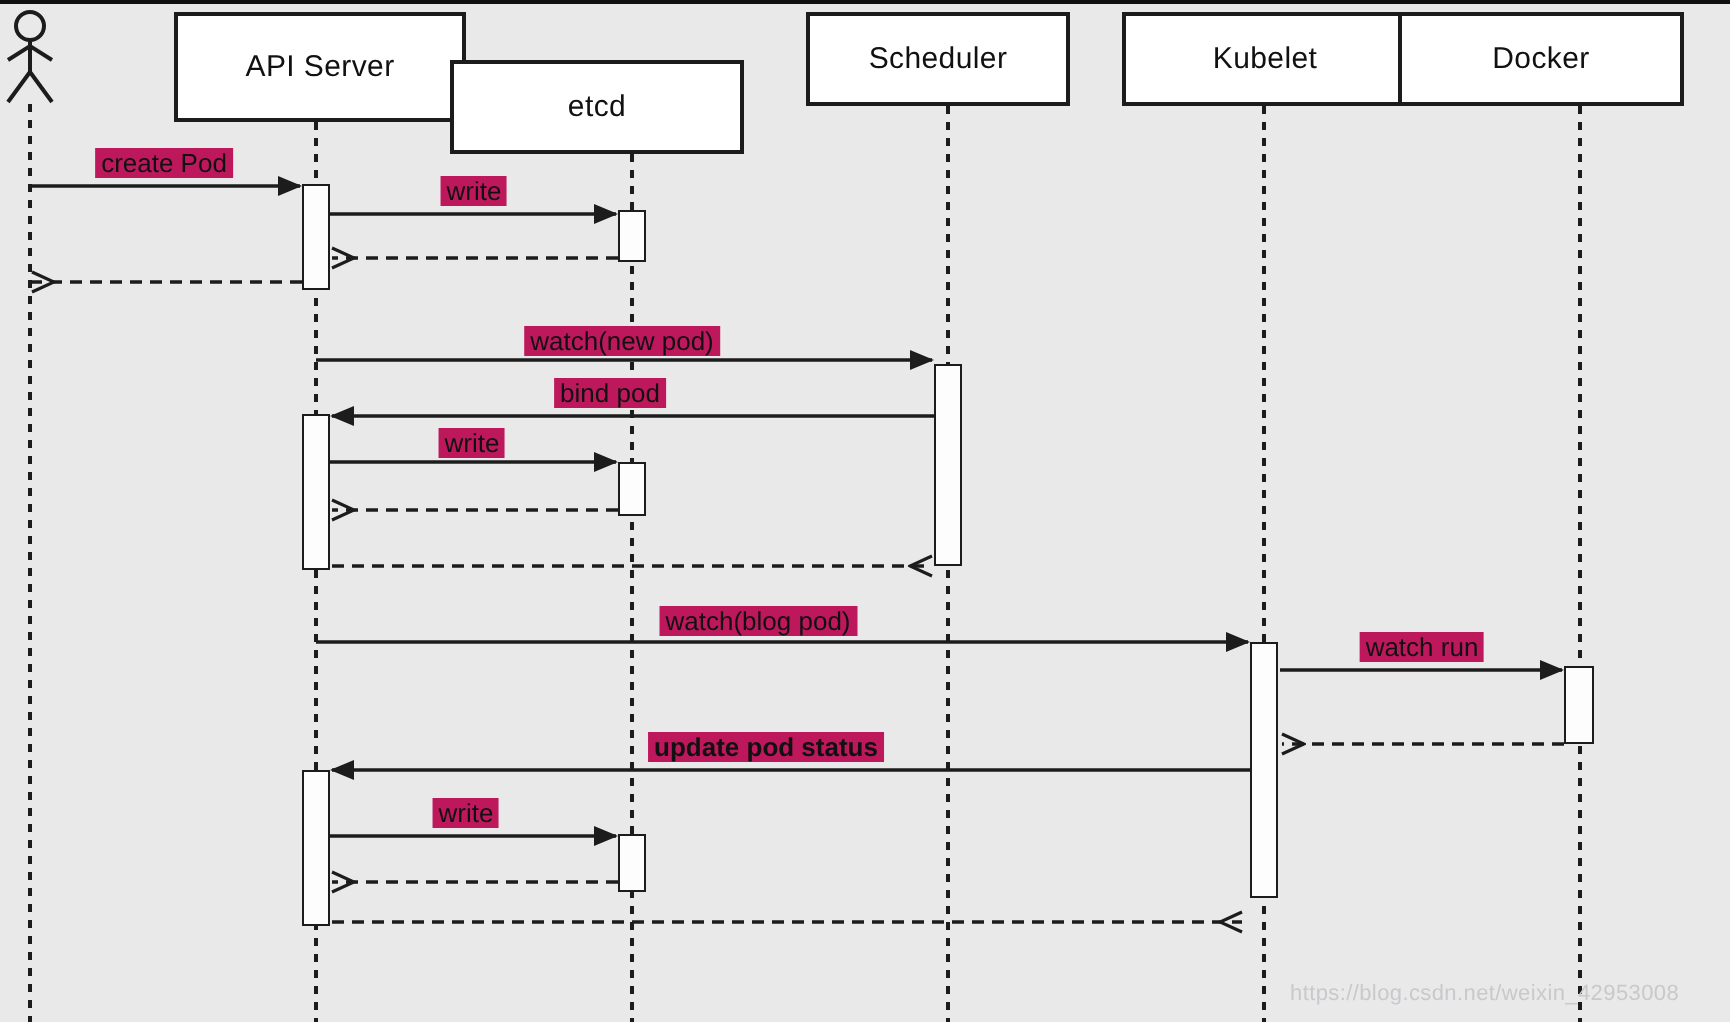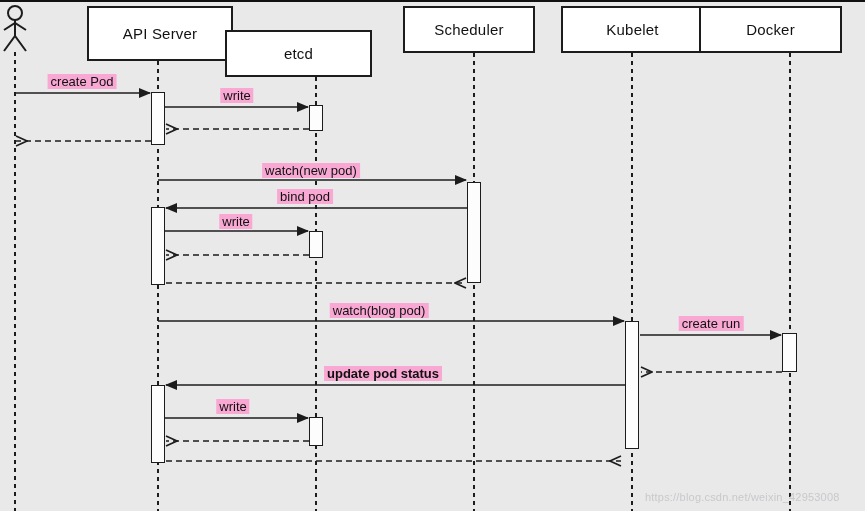--- a/index.html
+++ b/index.html
@@ -28,21 +28,21 @@
   }
   .activation {
     position: absolute;
     background: #fdfdfd;
     border: 1.6px solid #1c1c1c;
     box-sizing: border-box;
   }
   .msg-label {
     position: absolute;
     transform: translateX(-50%);
-    background: #f9a8d4;
+    background: #be185d;
     padding: 0 3px;
     font-size: 13px;
     line-height: 15px;
     color: #111;
     white-space: nowrap;
   }
   #watermark {
     position: absolute;
     left: 645px;
     top: 489px;
@@ -114,18 +114,18 @@
       <div class="activation" style="left: 151px; top: 383px; width: 14px; height: 78px;"></div>
       <div class="activation" style="left: 309px; top: 415px; width: 14px; height: 29px;"></div>
     </div>
   <div id="labels">
       <div class="msg-label" style="left: 82px; top: 72px;">create Pod</div>
       <div class="msg-label" style="left: 237px; top: 86px;">write</div>
       <div class="msg-label" style="left: 311px; top: 161px; text-align: center;">watch(new pod)</div>
       <div class="msg-label" style="left: 305px; top: 187px;">bind pod</div>
       <div class="msg-label" style="left: 236px; top: 212px;">write</div>
       <div class="msg-label" style="left: 379px; top: 301px;">watch(blog pod)</div>
-      <div class="msg-label" style="left: 711px; top: 314px;">create run</div>
+      <div class="msg-label" style="left: 711px; top: 314px;">watch run</div>
       <div class="msg-label" style="left: 383px; top: 364px; font-weight: bold;">update pod status</div>
       <div class="msg-label" style="left: 233px; top: 397px;">write</div>
     </div>
   <div id="watermark">https://blog.csdn.net/weixin_42953008</div>
 </div>
 
 </body></html>

